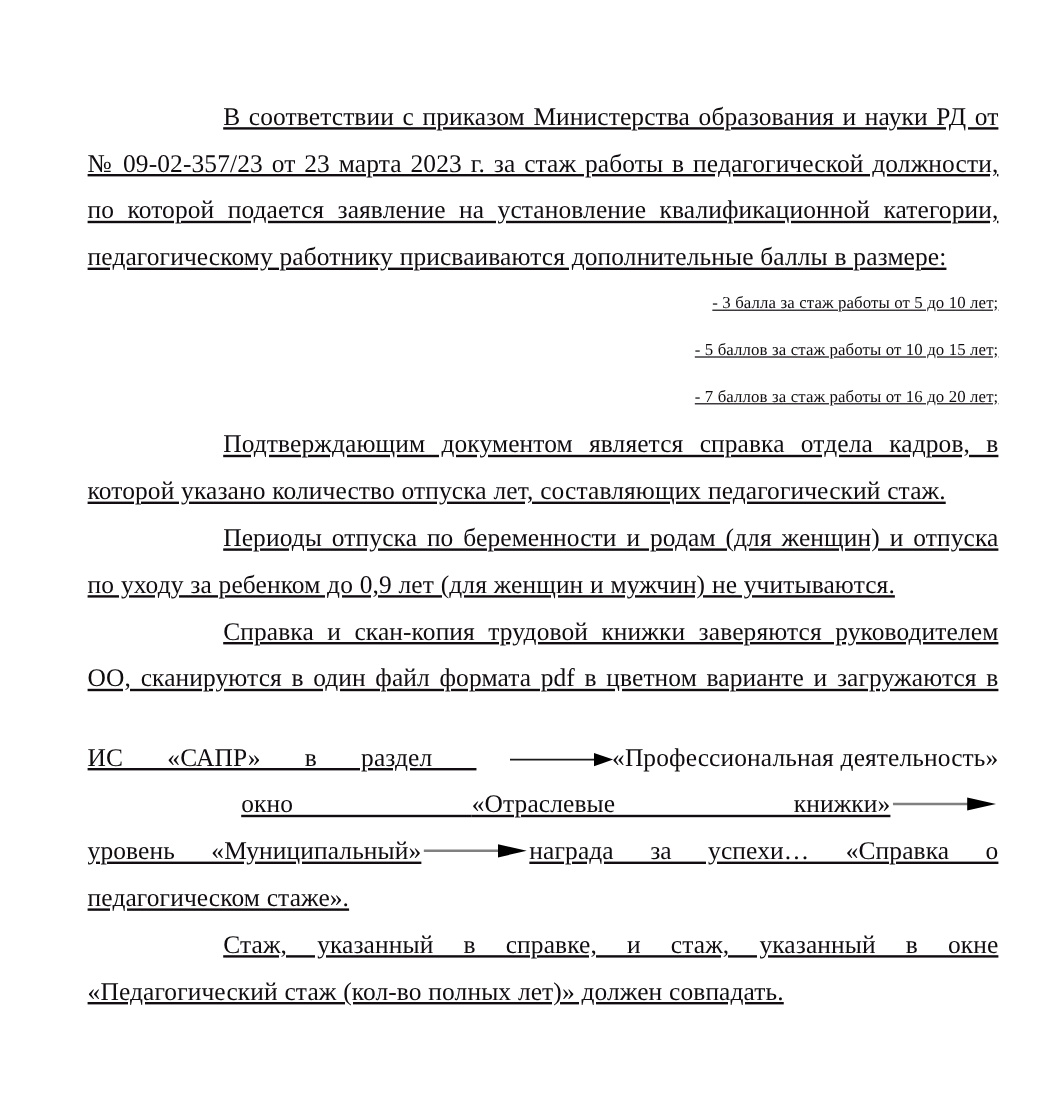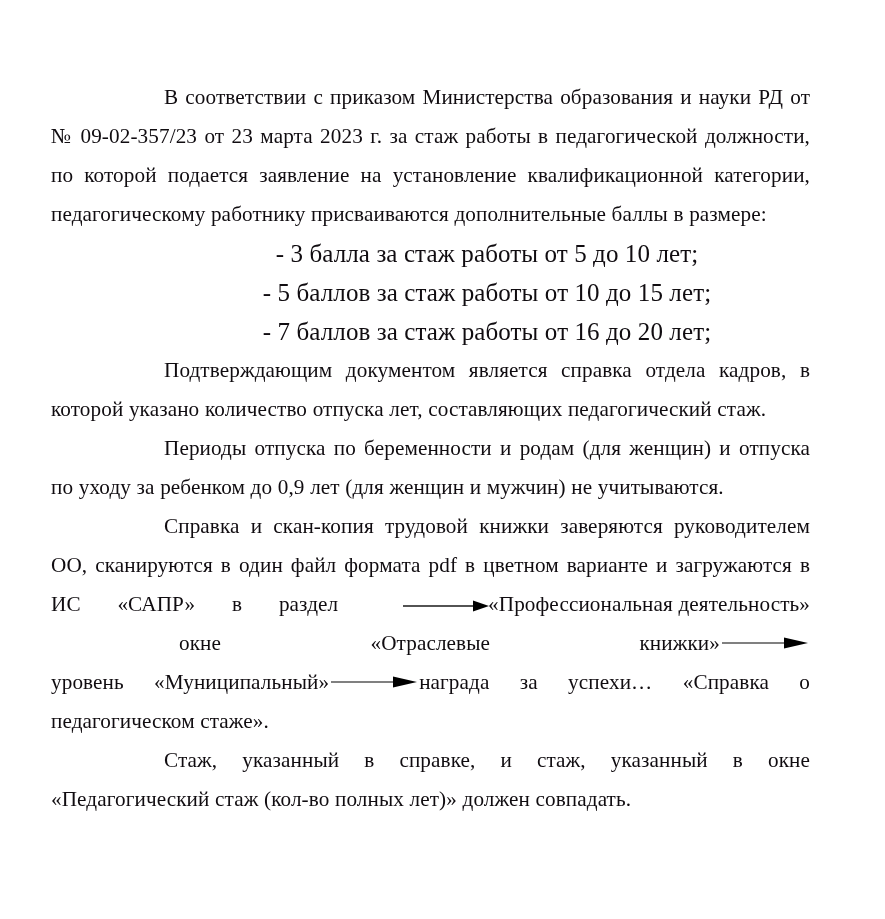--- a/index.html
+++ b/index.html
@@ -15,40 +15,41 @@
     color: #100c10;
   }
   #page {
     position: relative;
     width: 885px;
     height: 919px;
     background: #ffffff;
   }
   #doc-body {
     position: absolute;
-    left: 51px;
+    left: 73px;
     top: 78px;
     width: 759px;
+    text-decoration: underline;
   }
   p.para {
     margin: 0;
     font-size: 21.2px;
     line-height: 39px;
     text-align: justify;
     text-justify: inter-word;
     text-indent: 113px;
     letter-spacing: 0.1px;
     word-spacing: 0.2px;
     hyphens: none;
   }
   p.item {
     margin: 0;
-    font-size: 25px;
+    font-size: 14px;
     line-height: 39px;
-    text-align: center;
+    text-align: right;
     text-indent: 113px;
     letter-spacing: 0.1px;
   }
   
   .arrow-inline {
     display: inline-block;
     vertical-align: middle;
     position: relative;
     top: -2px;
     width: 86px;
@@ -69,21 +70,21 @@
     margin-top: -5px;
     width: 86px;
     height: 12px;
     pointer-events: none;
   }
   .arrow-over svg { display: block; }
   .gap-wide {
     display: inline-block;
     width: 128px;
   }
-  .nowrap { white-space: nowrap; }
+  .nowrap { white-space: nowrap; margin-top: 27px; }
 </style>
 </head>
 <body>
 
 <div id="page">
   <div id="doc-body">
 
     <p class="para">В соответствии с приказом Министерства образования и науки РД от № 09-02-357/23 от 23 марта 2023 г. за стаж работы в педагогической должности, по которой подается заявление на установление квалификационной категории, педагогическому работнику присваиваются дополнительные баллы в размере:</p>
 
     <p class="item">- 3 балла за стаж работы от 5 до 10 лет;</p>
@@ -92,21 +93,21 @@
 
     <p class="para">Подтверждающим документом является справка отдела кадров, в которой указано количество отпуска лет, составляющих педагогический стаж.</p>
 
     <p class="para">Периоды отпуска по беременности и родам (для женщин) и отпуска по уходу за ребенком до 0,9 лет (для женщин и мужчин) не учитываются.</p>
 
     <p class="para"><span>Справка и скан-копия трудовой книжки заверяются руководителем ОО, сканируются в один файл формата pdf в цветном варианте и загружаются в ИС «САПР» в раздел </span><span class="arrow-over-wrap nowrap"><span>«Профессиональная деятельность»</span><span class="arrow-over">
             <svg width="86" height="12" viewBox="0 0 86 12" xmlns="http://www.w3.org/2000/svg">
               <line x1="0" y1="6" x2="74" y2="6" stroke="#1a1a1a" stroke-width="1.6"></line>
               <polygon points="70,0.5 86,6 70,11.5" fill="#000000"></polygon>
             </svg>
-          </span></span><span class="gap-wide"></span><span>окне </span><span class="nowrap">«Отраслевые книжки»</span><span class="arrow-inline"><svg width="86" height="12" viewBox="0 0 86 12" xmlns="http://www.w3.org/2000/svg">
+          </span></span><span class="gap-wide"></span><span>окно </span><span class="nowrap">«Отраслевые книжки»</span><span class="arrow-inline"><svg width="86" height="12" viewBox="0 0 86 12" xmlns="http://www.w3.org/2000/svg">
             <line x1="0" y1="6" x2="66" y2="6" stroke="#808080" stroke-width="2.2"></line>
             <polygon points="62,0.5 86,6 62,11.5" fill="#000000"></polygon>
           </svg></span><span class="nowrap">уровень «Муниципальный»</span><span class="arrow-inline"><svg width="86" height="12" viewBox="0 0 86 12" xmlns="http://www.w3.org/2000/svg">
             <line x1="0" y1="6" x2="66" y2="6" stroke="#808080" stroke-width="2.2"></line>
             <polygon points="62,0.5 86,6 62,11.5" fill="#000000"></polygon>
           </svg></span><span>награда за успехи… «Справка о педагогическом стаже».</span></p>
 
     <p class="para">Стаж, указанный в справке, и стаж, указанный в окне «Педагогический стаж (кол-во полных лет)» должен совпадать.</p>
 
   </div>

